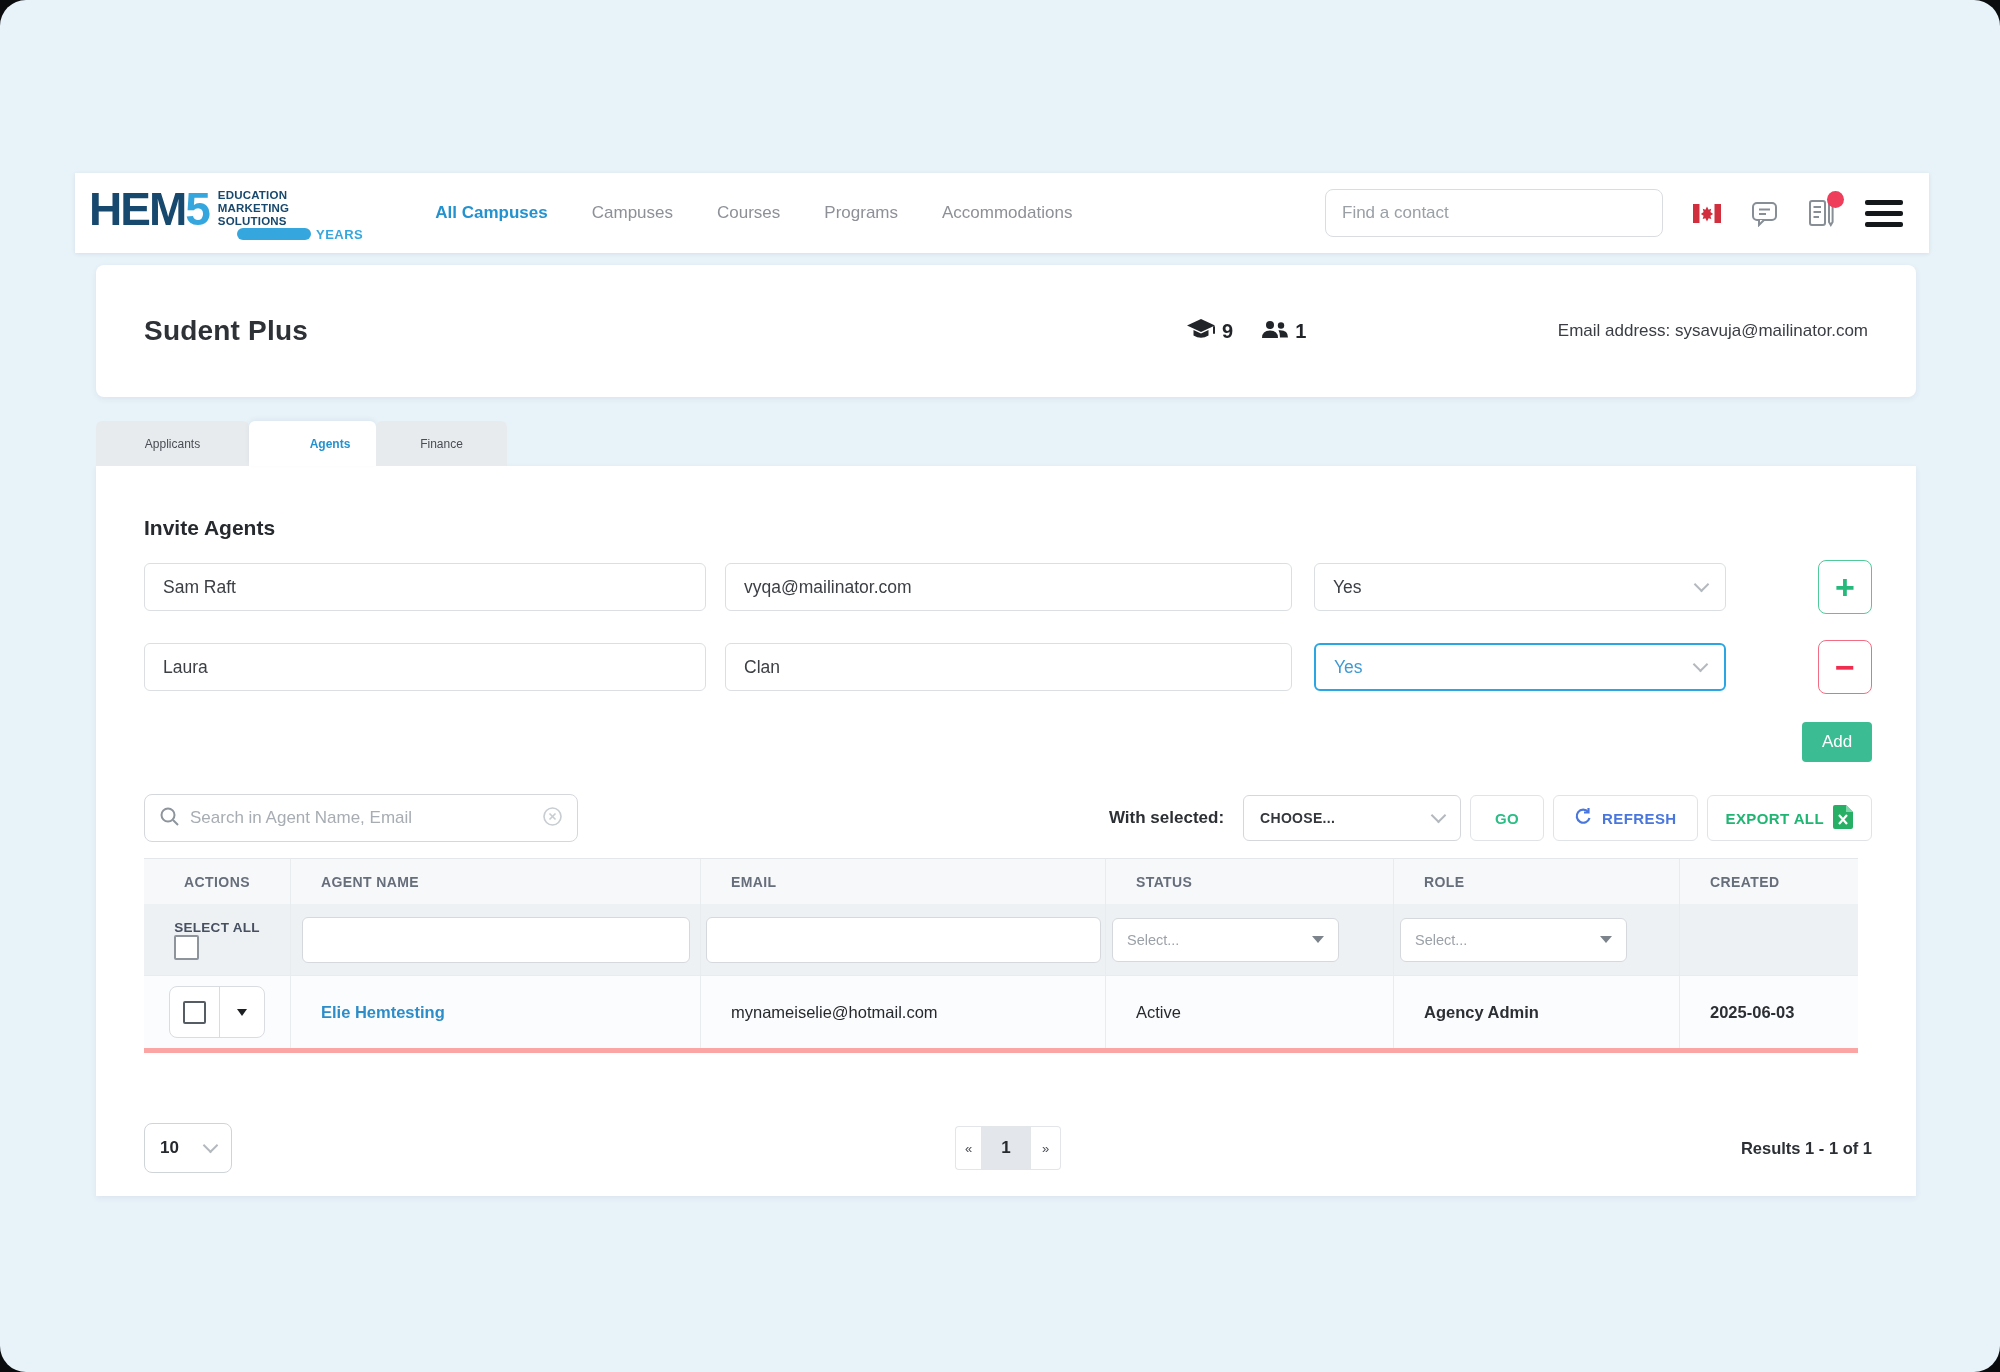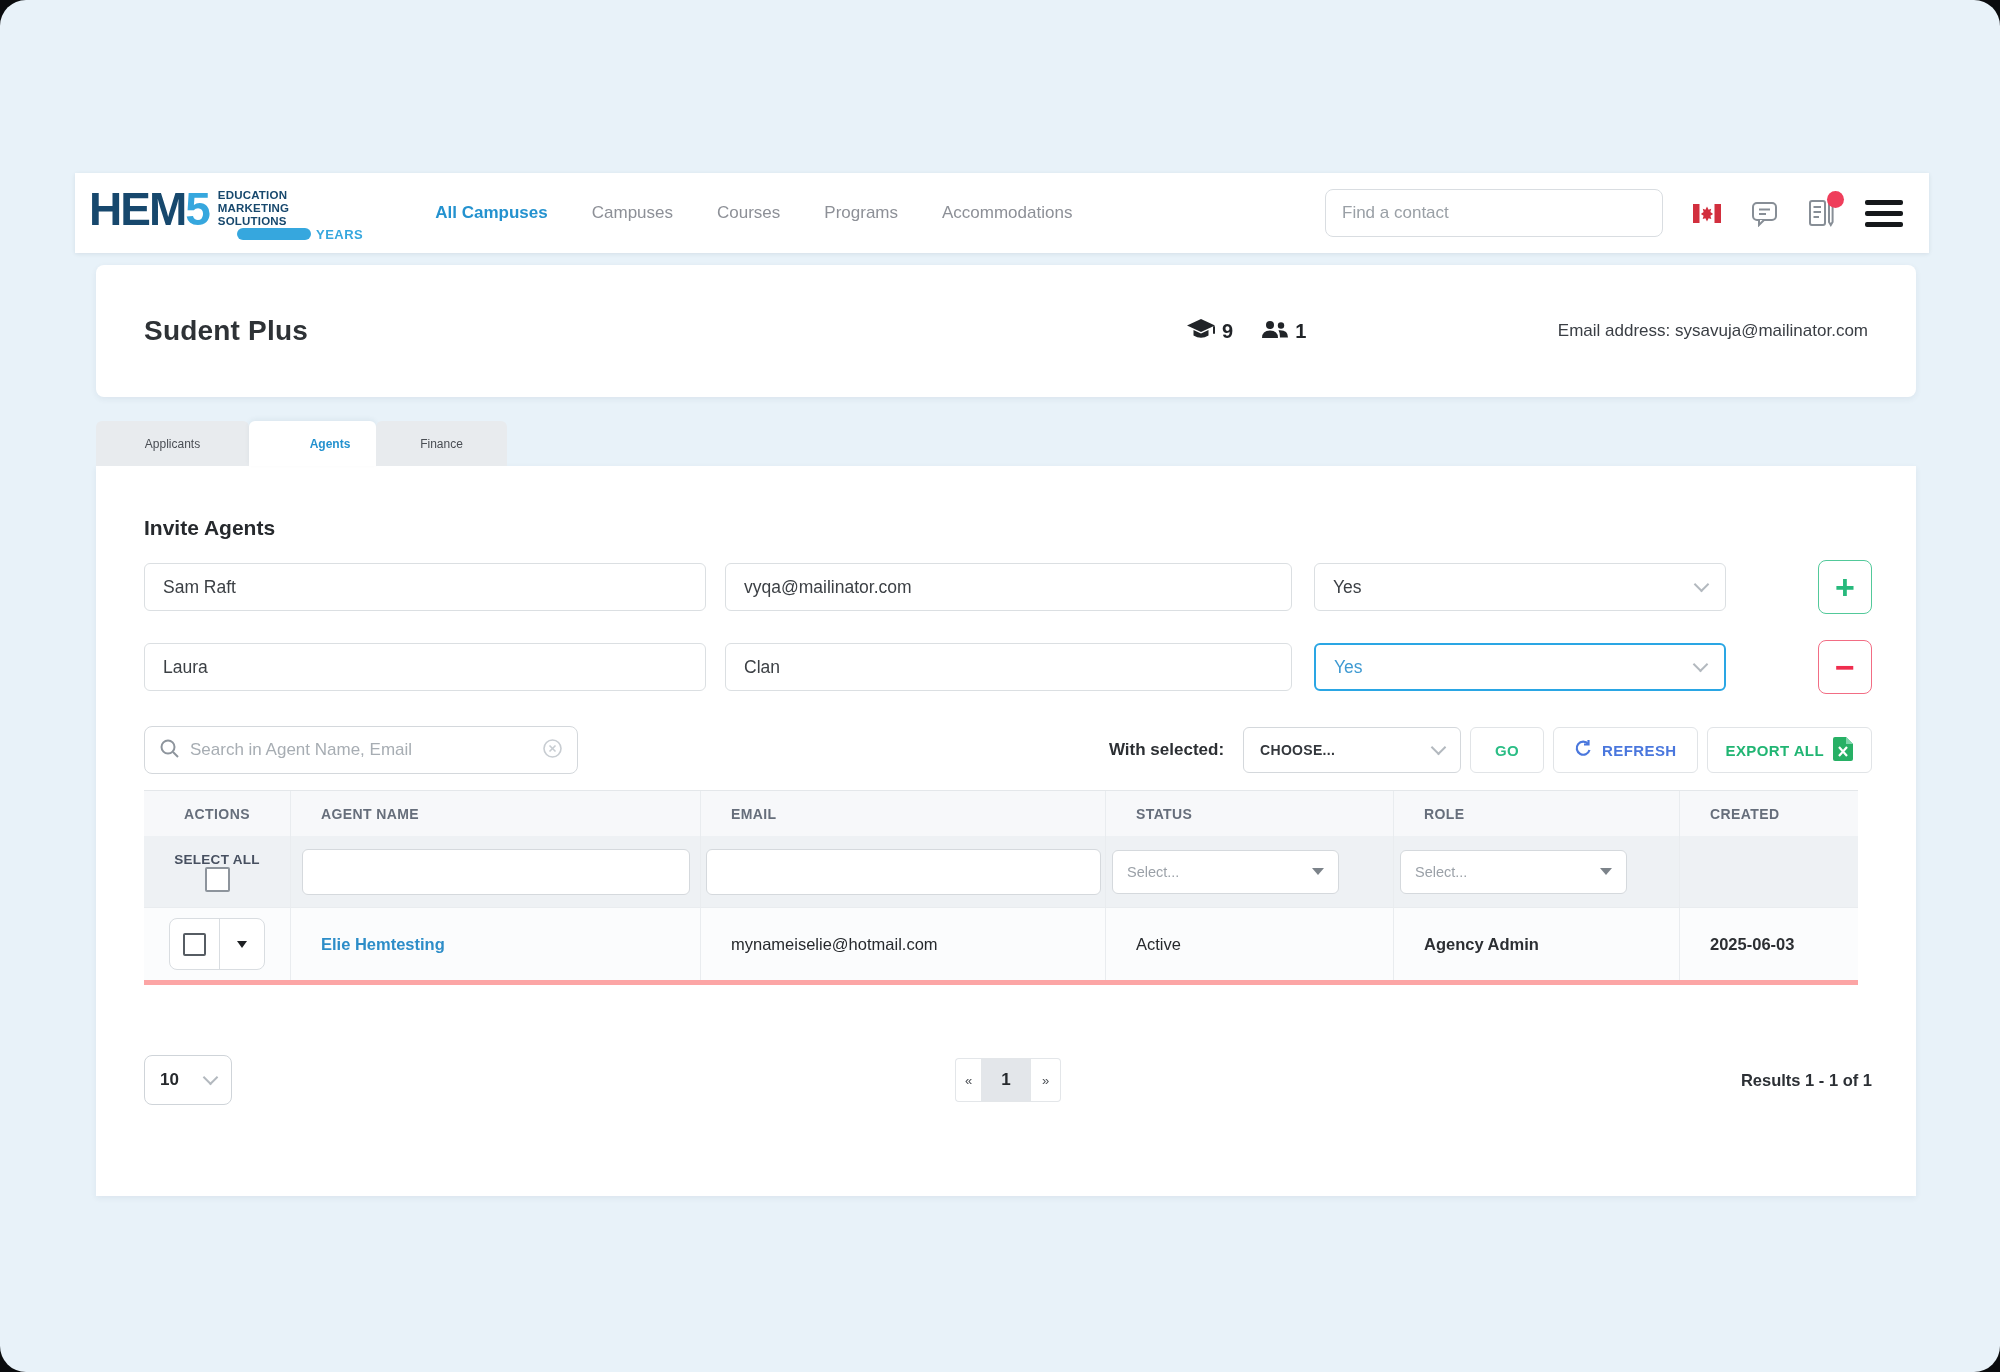--- a/index.html
+++ b/index.html
@@ -98,21 +98,21 @@
 
   
   .table { margin-top:16px; border-top:1px solid #e4e7ea; width:1714px; }
   .t-row { display:grid; grid-template-columns:147px 410px 405px 288px 286px 1fr; }
   .t-cell { border-right:1px solid #e9ecef; display:flex; align-items:center; padding-left:30px; }
   .t-cell:first-child { justify-content:center; padding-left:0; }
   .t-cell:last-child { border-right:none; }
   .t-head { background:#f7f8fa; height:45px; }
   .t-head .t-cell { font-size:14px; font-weight:700; color:#666e7b; letter-spacing:.4px; }
   .t-filter { background:#eef1f4; height:71px; }
-  .sel-all { display:flex; flex-direction:column; align-items:center; }
+  .sel-all { display:flex; flex-direction:column; }
   .sel-all-label { font-size:13.5px; font-weight:700; color:#475060; letter-spacing:.3px; }
   .checkbox { width:25px; height:25px; border:2px solid #8d949c; border-radius:2px; background:#fff; cursor:pointer; }
   .filter-input { height:46px; border:1px solid #d5d9dd; border-radius:6px; background:#fff; outline:none;
                   font-size:16px; padding:0 12px; font-family:"Liberation Sans",sans-serif; }
   .fi-name { width:388px; margin-left:-19px; }
   .fi-email { width:395px; margin-left:-25px; }
   .mini-select { width:227px; height:44px; border:1px solid #d5d9dd; border-radius:6px; background:#fff;
                  display:flex; align-items:center; justify-content:space-between; padding:7px 14px; cursor:pointer;
                  font-size:14.5px; color:#9ba1a8; margin-left:-24px; }
   .tri { width:0; height:0; border-left:6px solid transparent; border-right:6px solid transparent;
@@ -256,20 +256,23 @@
     <div class="invite-row">
       <input class="text-input inp-name" value="Laura" style="">
       <input class="text-input inp-email" value="Clan" style="">
       <div class="select-box focused">
         <span>Yes</span>
         <span class="chev"></span>
       </div>
       <button class="row-btn minus-btn">−</button>
     </div>
 
+    <div class="add-row">
+      <button class="add-btn">Add</button>
+    </div>
 
     <div class="toolbar">
       <div class="agent-search">
         <span>
           <svg width="21" height="21" viewBox="0 0 21 21" fill="none" stroke="#8d949c" stroke-width="2">
             <circle cx="9" cy="9" r="6.5"></circle>
             <line x1="14" y1="14" x2="19" y2="19"></line>
           </svg>
         </span>
         <input placeholder="Search in Agent Name, Email" style="">

